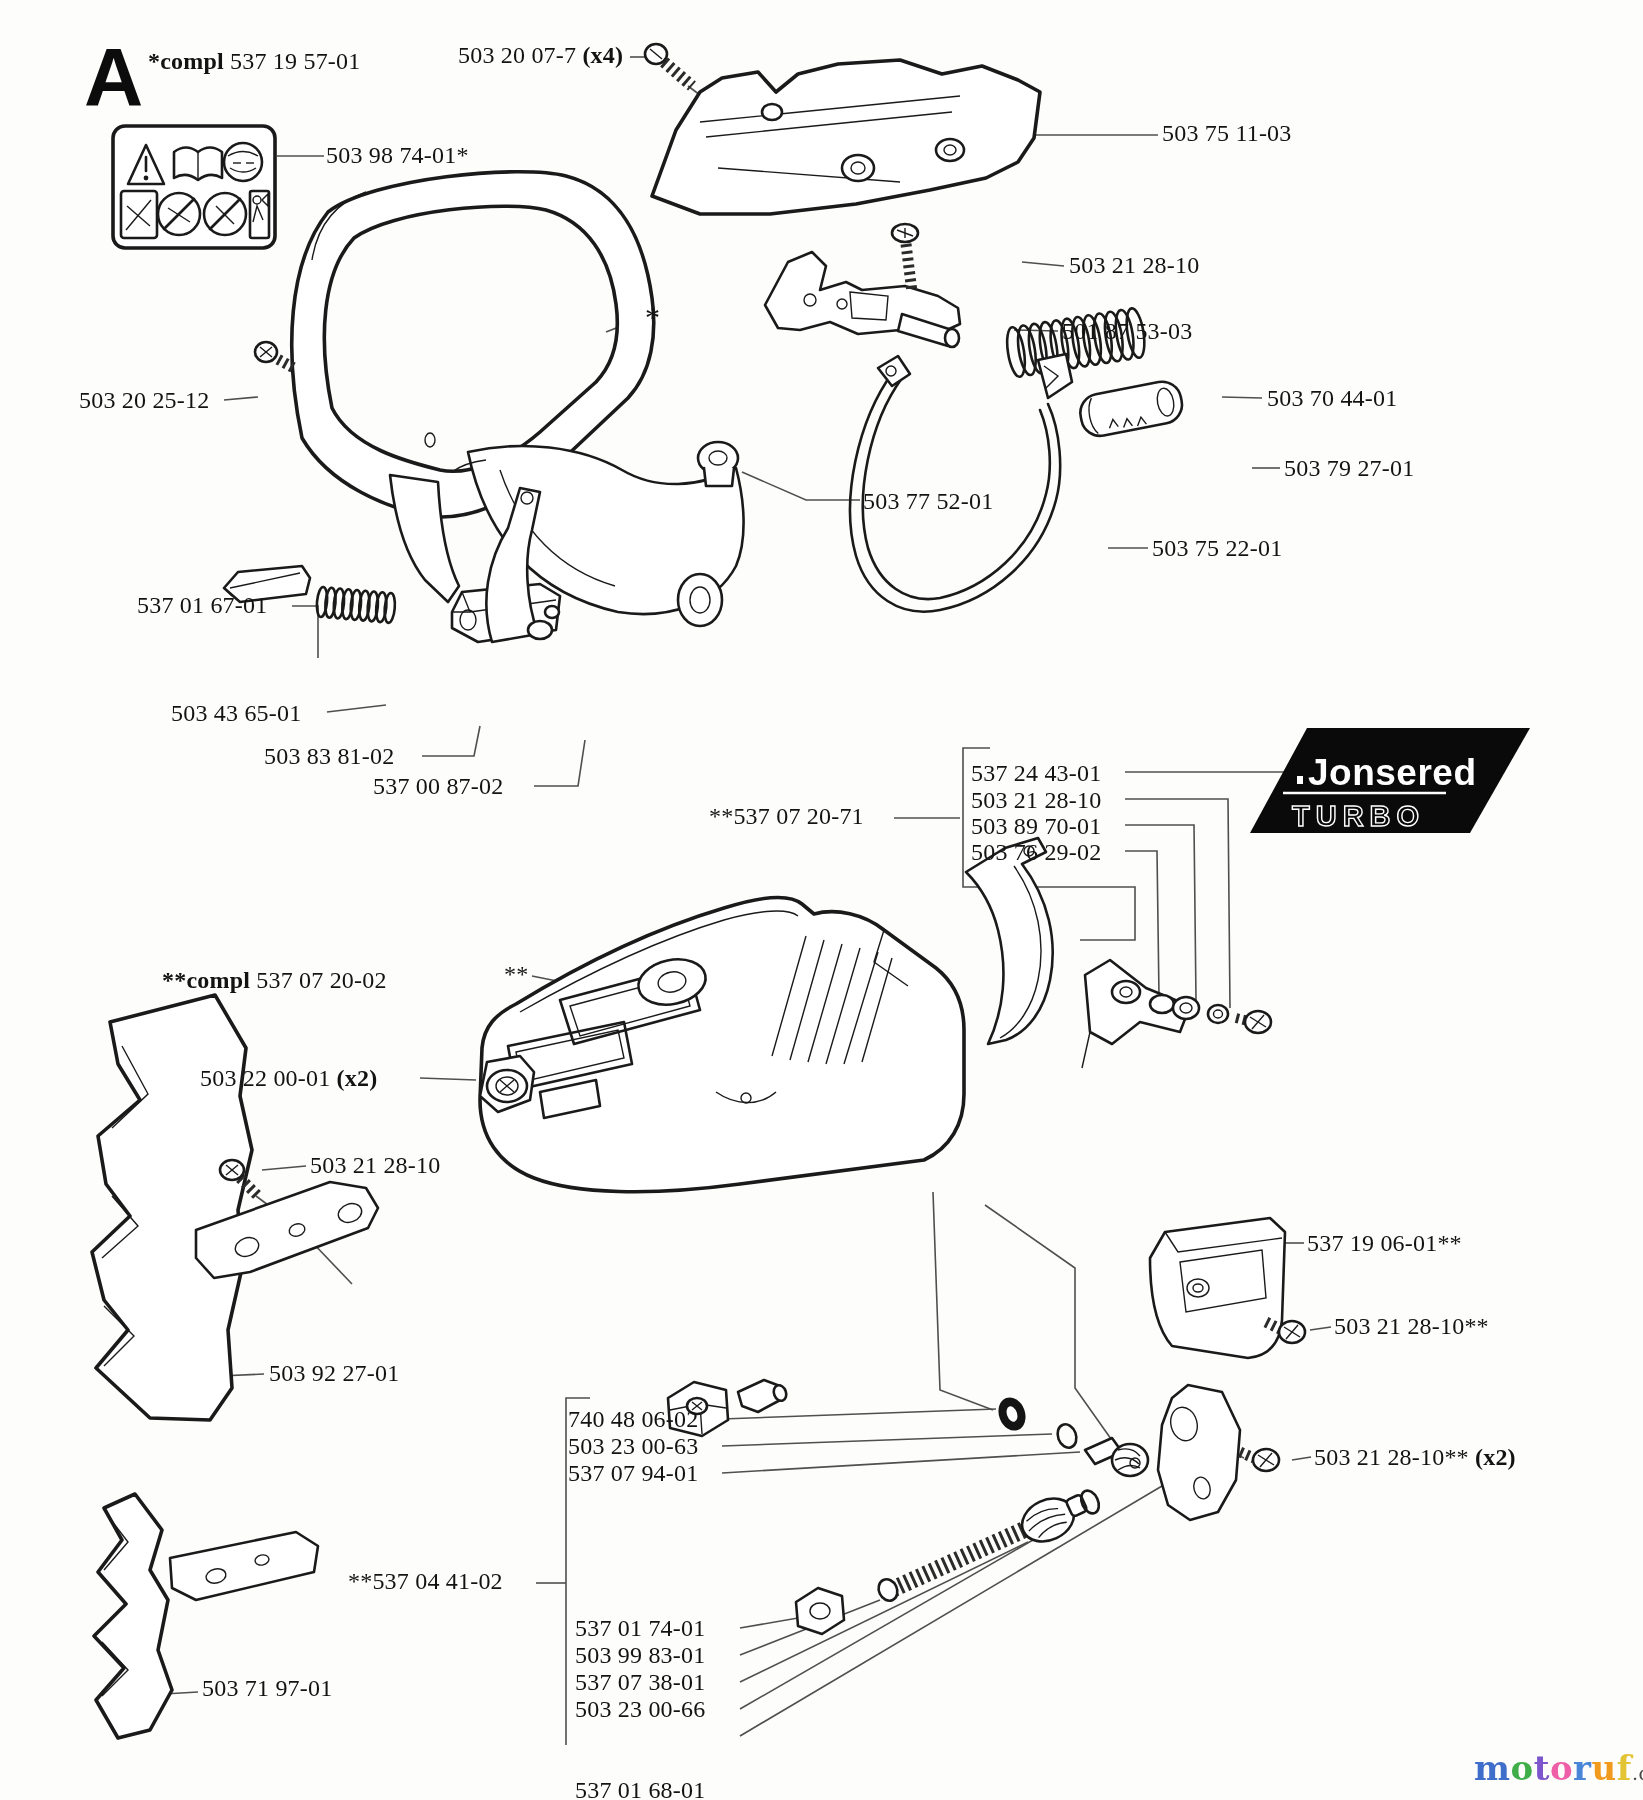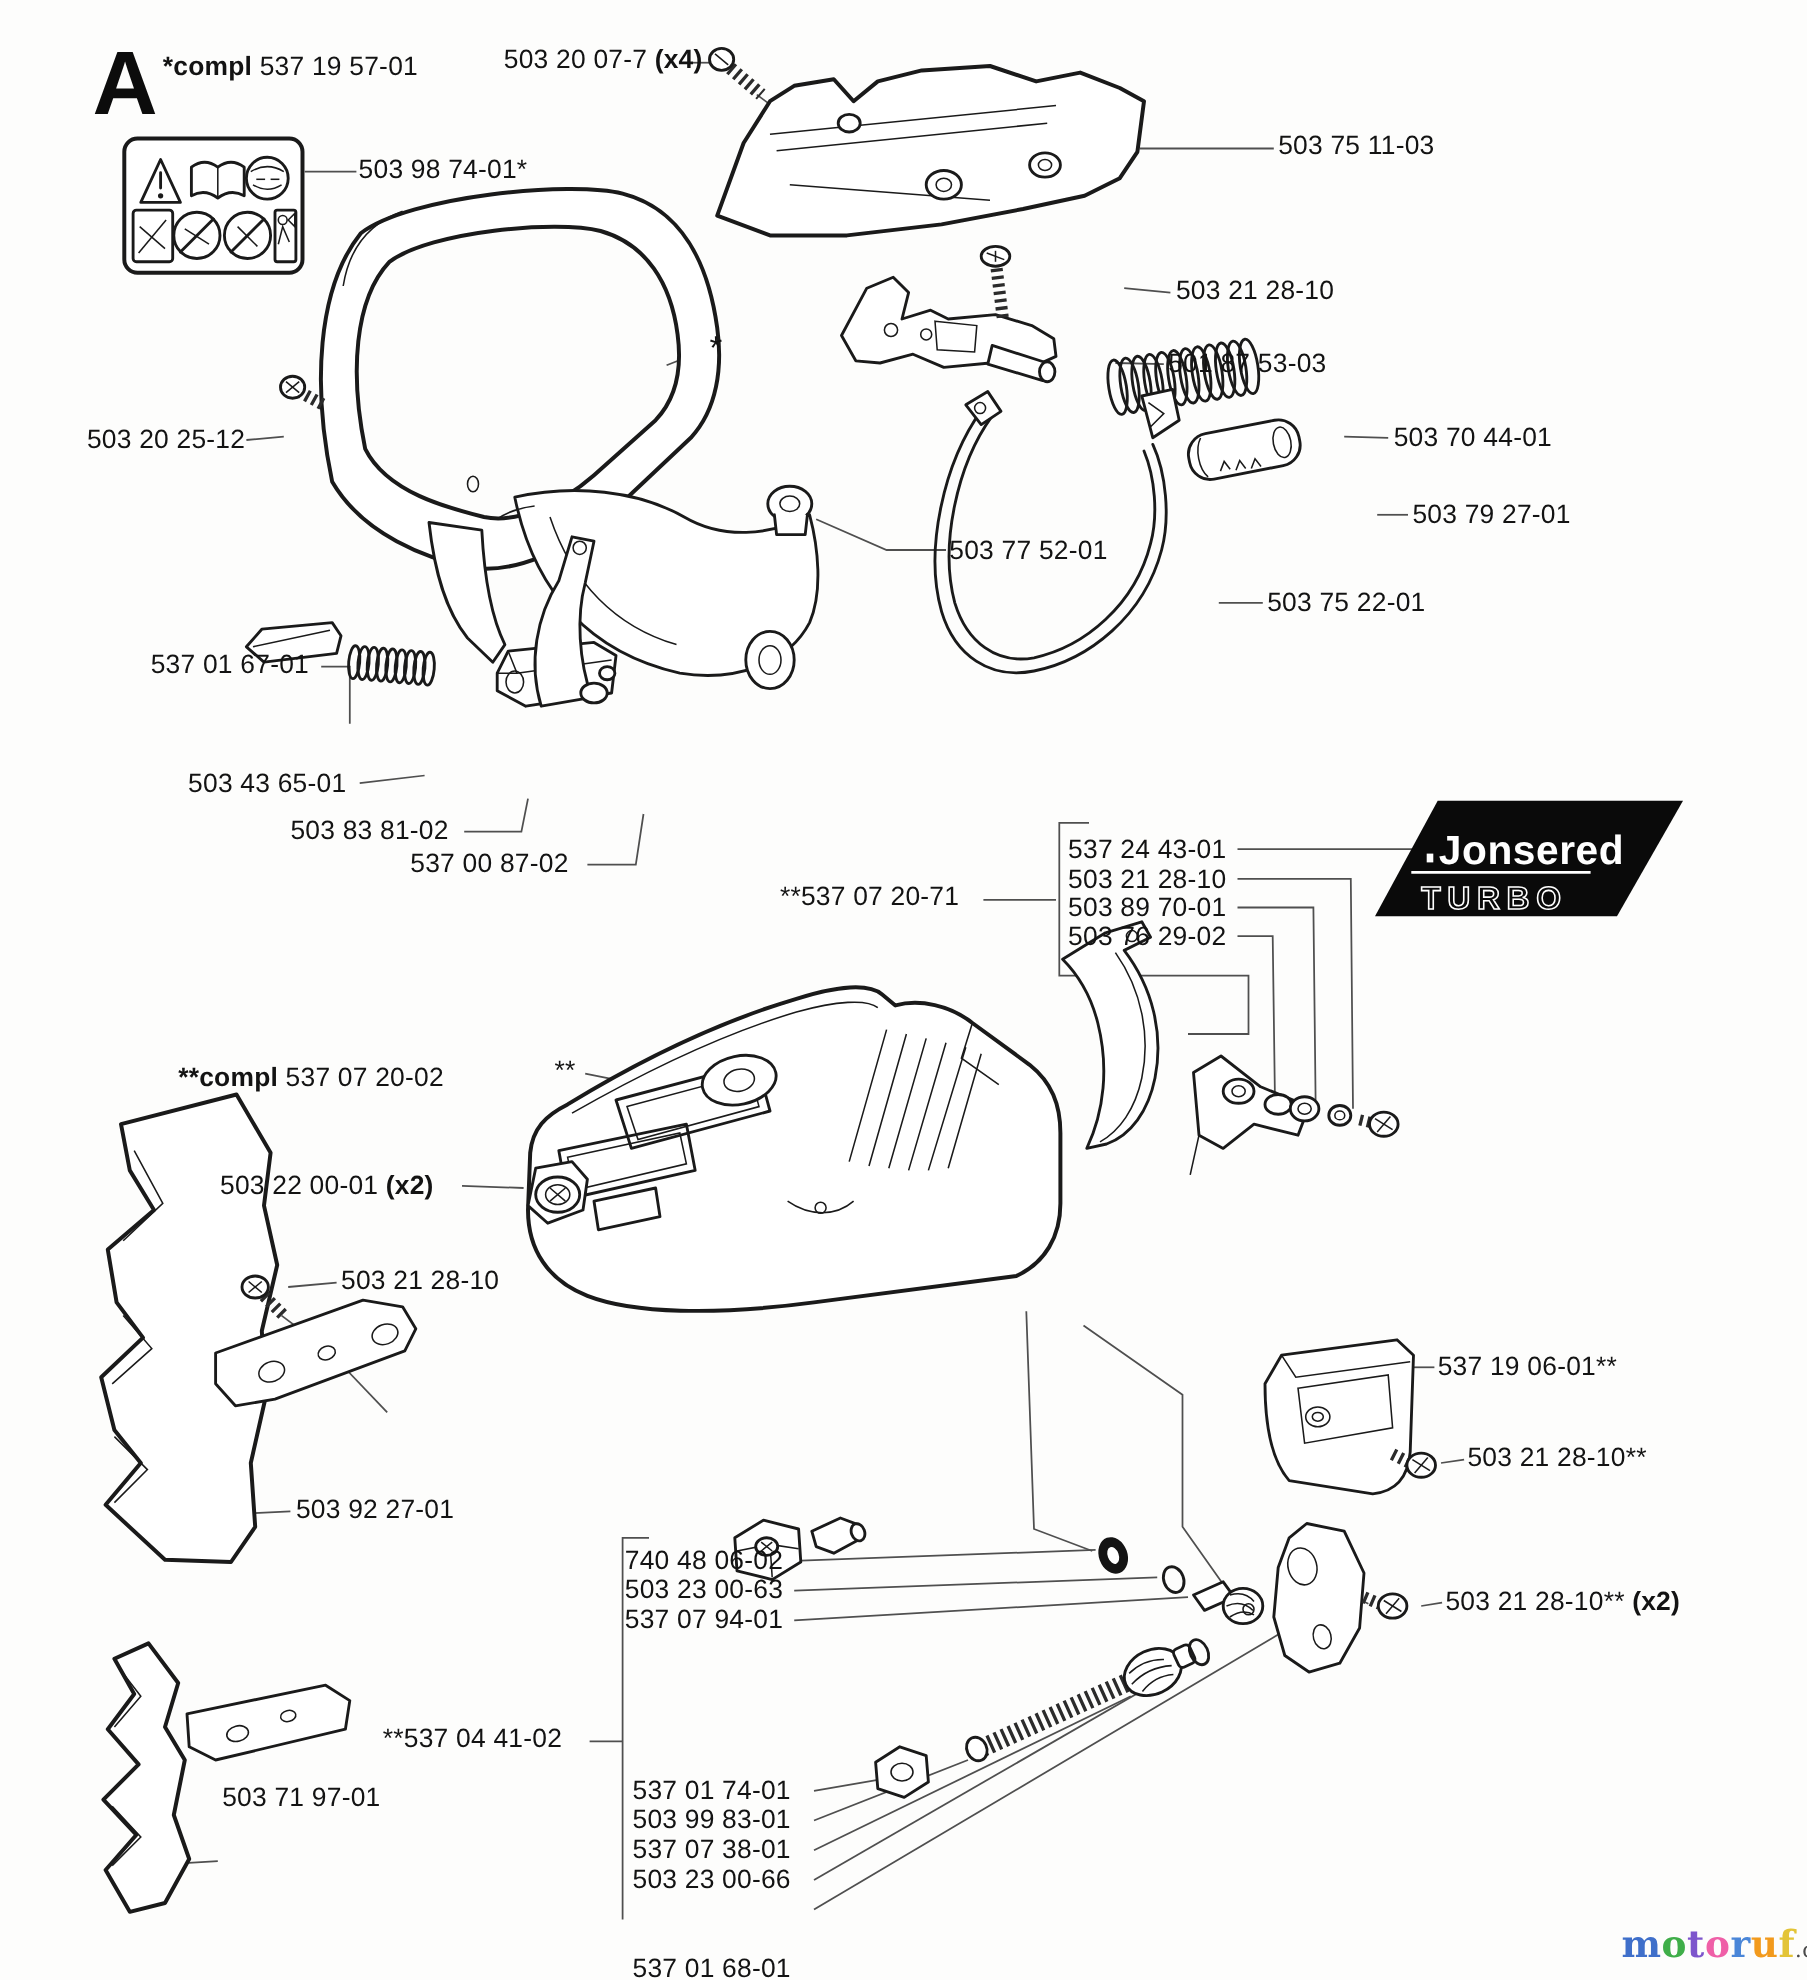--- a/index.html
+++ b/index.html
@@ -1,20 +1,20 @@
 <!DOCTYPE html>
 <html><head>
 <meta charset="utf-8">
 <style>
   html,body{margin:0;padding:0;background:#fff;}
   #page{position:relative;width:1643px;height:1800px;background:#fdfdfc;overflow:hidden;
         font-family:"Liberation Sans", sans-serif;color:#111;}
   #art{position:absolute;left:0;top:0;}
   .lbl{position:absolute;font-size:24px;line-height:1.12;white-space:nowrap;color:#131313;
-       letter-spacing:.2px;}
+       letter-spacing:.2px;font-family:Liberation Serif, serif;}
   .lbl b{font-weight:700;}
   .section-letter{position:absolute;left:84px;top:36px;font-size:82px;font-weight:700;
        line-height:1;color:#0c0c0c;}
   .watermark{position:absolute;left:1474px;top:1748px;font-family:"DejaVu Serif", serif;
        font-weight:700;font-size:34px;letter-spacing:.5px;}
   .watermark .de{font-size:19px;color:#4a4a4a;font-weight:400;}
   .wm0{color:#3f6fca}.wm1{color:#3fae49}.wm2{color:#7d55cc}.wm3{color:#ef5fa7}
   .wm4{color:#4a86d8}.wm5{color:#f29a1d}.wm6{color:#e3c437}
   svg .ln{stroke:#4f4f4f;stroke-width:1.6;fill:none;}
   svg .pt{stroke:#1a1a1a;stroke-width:2.6;fill:none;stroke-linejoin:round;stroke-linecap:round;}
@@ -403,17 +403,17 @@
   <div class="lbl" style="left:568px;top:1406px"><span>740 48 06-02</span></div>
   <div class="lbl" style="left:568px;top:1433px"><span>503 23 00-63</span></div>
   <div class="lbl" style="left:568px;top:1460px"><span>537 07 94-01</span></div>
   <div class="lbl" style="left:1314px;top:1444px"><span>503 21 28-10** </span><b>(x2)</b></div>
   <div class="lbl" style="left:348px;top:1568px"><span>**537 04 41-02</span></div>
   <div class="lbl" style="left:575px;top:1615px"><span>537 01 74-01</span></div>
   <div class="lbl" style="left:575px;top:1642px"><span>503 99 83-01</span></div>
   <div class="lbl" style="left:575px;top:1669px"><span>537 07 38-01</span></div>
   <div class="lbl" style="left:575px;top:1696px"><span>503 23 00-66</span></div>
   <div class="lbl" style="left:575px;top:1777px"><span>537 01 68-01</span></div>
-  <div class="lbl" style="left:202px;top:1622px"><span>503 71 97-01</span></div>
+  <div class="lbl" style="left:202px;top:1675px"><span>503 71 97-01</span></div>
 
   <div class="watermark"><span class="wm0">m</span><span class="wm1">o</span><span class="wm2">t</span><span class="wm3">o</span><span class="wm4">r</span><span class="wm5">u</span><span class="wm6">f</span><span class="de">.de</span></div>
 
 </div>
 
 </body></html>

